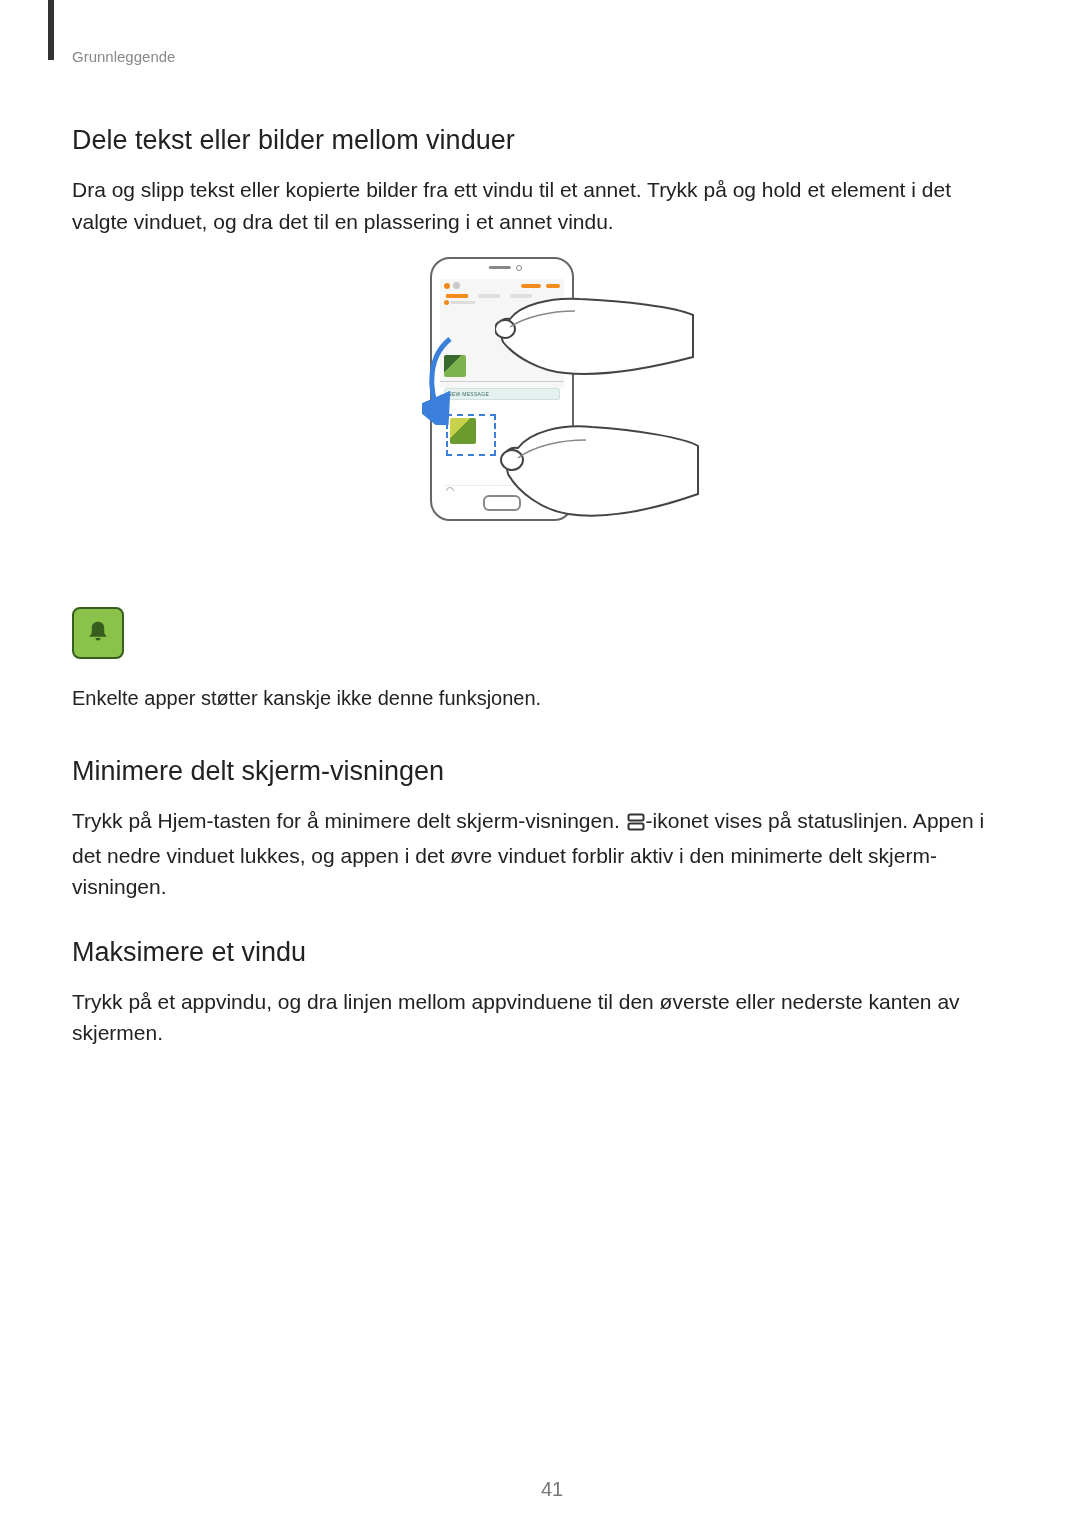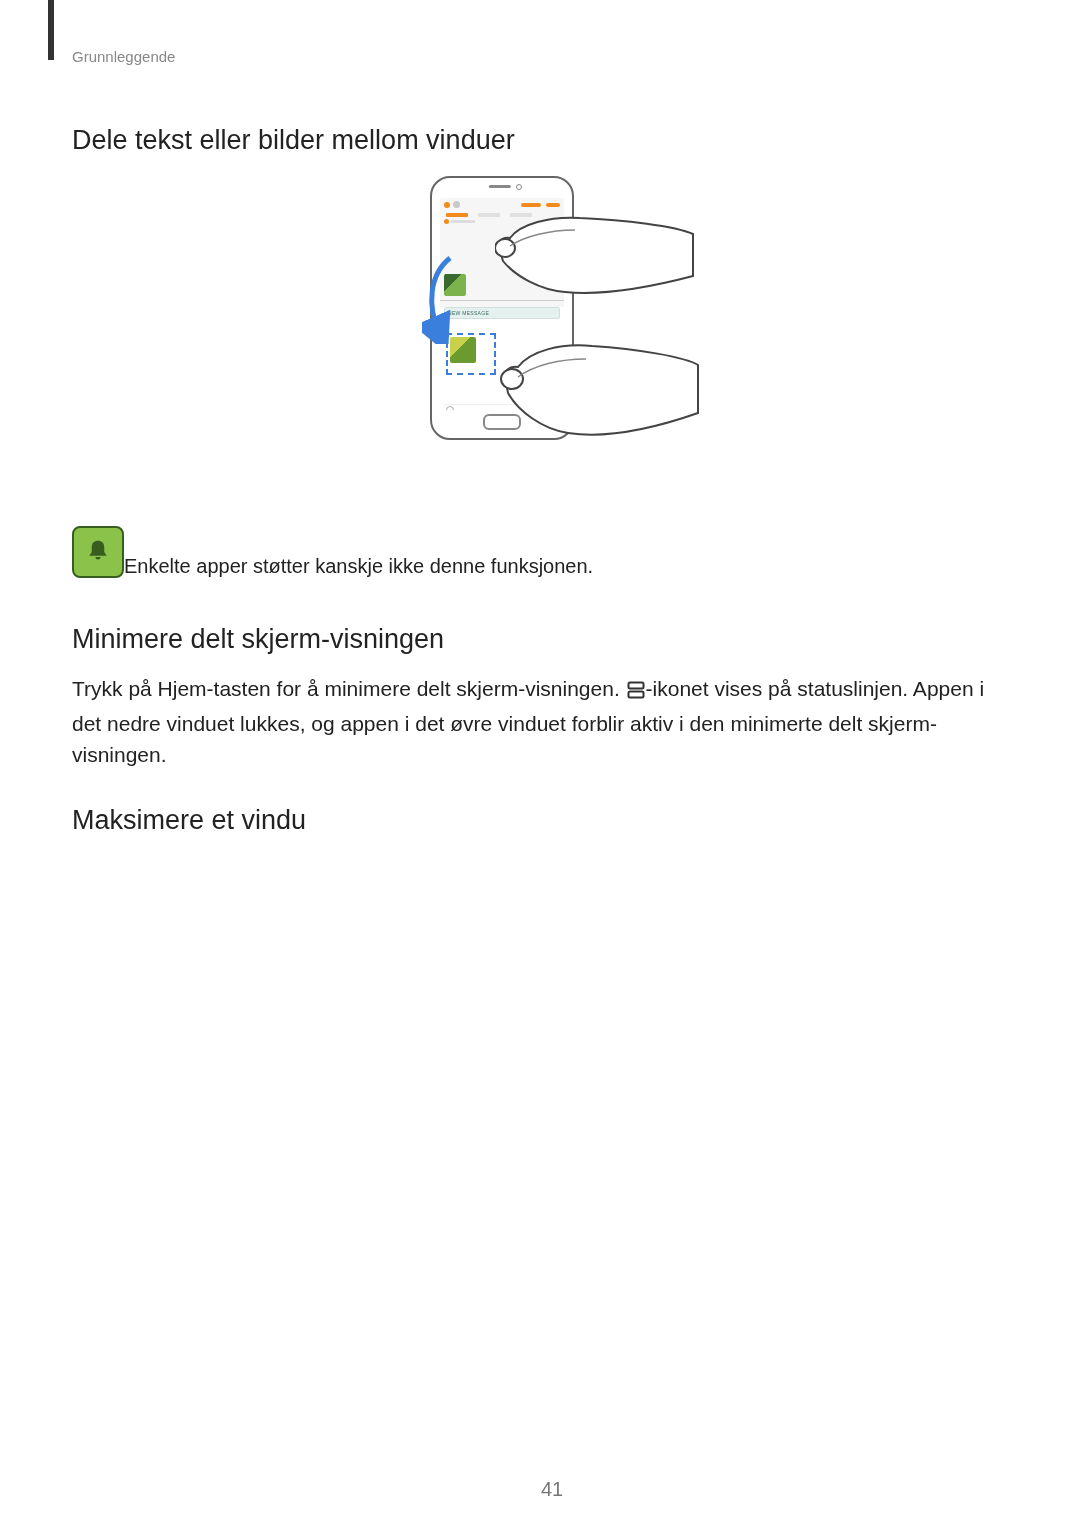--- a/index.html
+++ b/index.html
@@ -176,22 +176,24 @@
   .hand {
     position:absolute;
     pointer-events:none;
   }
   .hand svg { display:block; }
   .hand.top { left: 95px; top: 30px; width: 200px; }
   .hand.bot { left: 100px; top: 155px; width: 200px; }
 
   .note-row {
     display: flex;
-    align-items: flex-end;
+    align-items: flex-start;
+    gap: 28px;
     margin: 18px 0 46px 0;
+    flex-direction: column;
   }
   .note-icon {
     width: 48px;
     height: 48px;
     border-radius: 8px;
     background: #8bc34a;
     display:flex;align-items:center;justify-content:center;
     border: 2px solid #375e1e;
     flex-shrink:0;
   }
@@ -217,20 +219,21 @@
 </head>
 <body>
 
 <div class="header-rule"></div>
 
 <div class="page">
 
   <div class="breadcrumb">Grunnleggende</div>
 
   <h2 class="section">Dele tekst eller bilder mellom vinduer</h2>
+  <p class="body">Dra og slipp tekst eller kopierte bilder fra ett vindu til et annet. Trykk på og hold et element i det valgte vinduet, og dra det til en plassering i et annet vindu.</p>
 
   <div class="figure">
     <div class="phone-illustration">
       <div class="phone-body">
         <div class="phone-speaker"></div>
         <div class="phone-cam"></div>
         <div class="phone-screen">
           <div class="top-app">
             <div class="row1">
               <span class="dot-orange"></span>
@@ -301,16 +304,17 @@
 
   <h2 class="section">Minimere delt skjerm-visningen</h2>
   <p class="body">
     <span>Trykk på Hjem-tasten for å minimere delt skjerm-visningen. </span><span class="inline-icon"><svg width="18" height="18" viewBox="0 0 18 18">
           <rect x="1.5" y="1.5" width="15" height="6" rx="1.5" fill="none" stroke="#333" stroke-width="2"></rect>
           <rect x="1.5" y="10.5" width="15" height="6" rx="1.5" fill="none" stroke="#333" stroke-width="2"></rect>
         </svg></span><span>-ikonet vises på statuslinjen. Appen i det nedre vinduet lukkes, og appen i det øvre vinduet forblir aktiv i den minimerte delt skjerm-visningen.</span>
   </p>
 
   <h2 class="section" style="margin-top:34px">Maksimere et vindu</h2>
+  <p class="body">Trykk på et appvindu, og dra linjen mellom appvinduene til den øverste eller nederste kanten av skjermen.</p>
 
 </div>
 
 <div class="page-num">41</div>
 
 </body></html>

